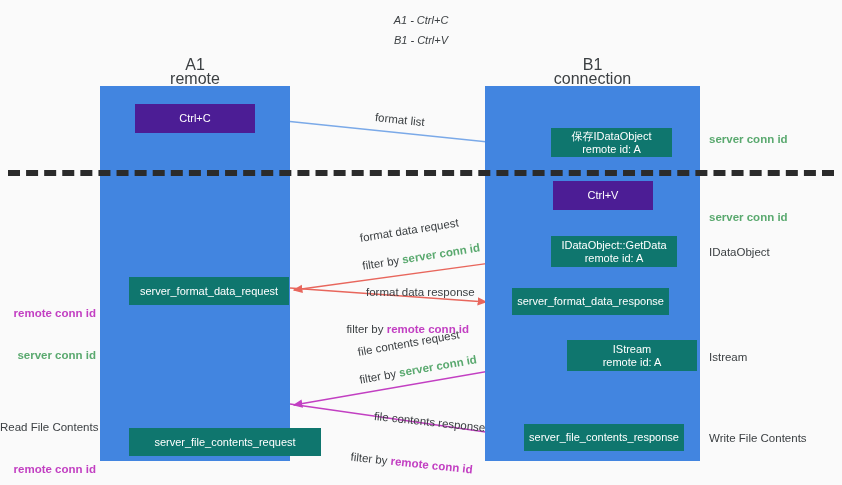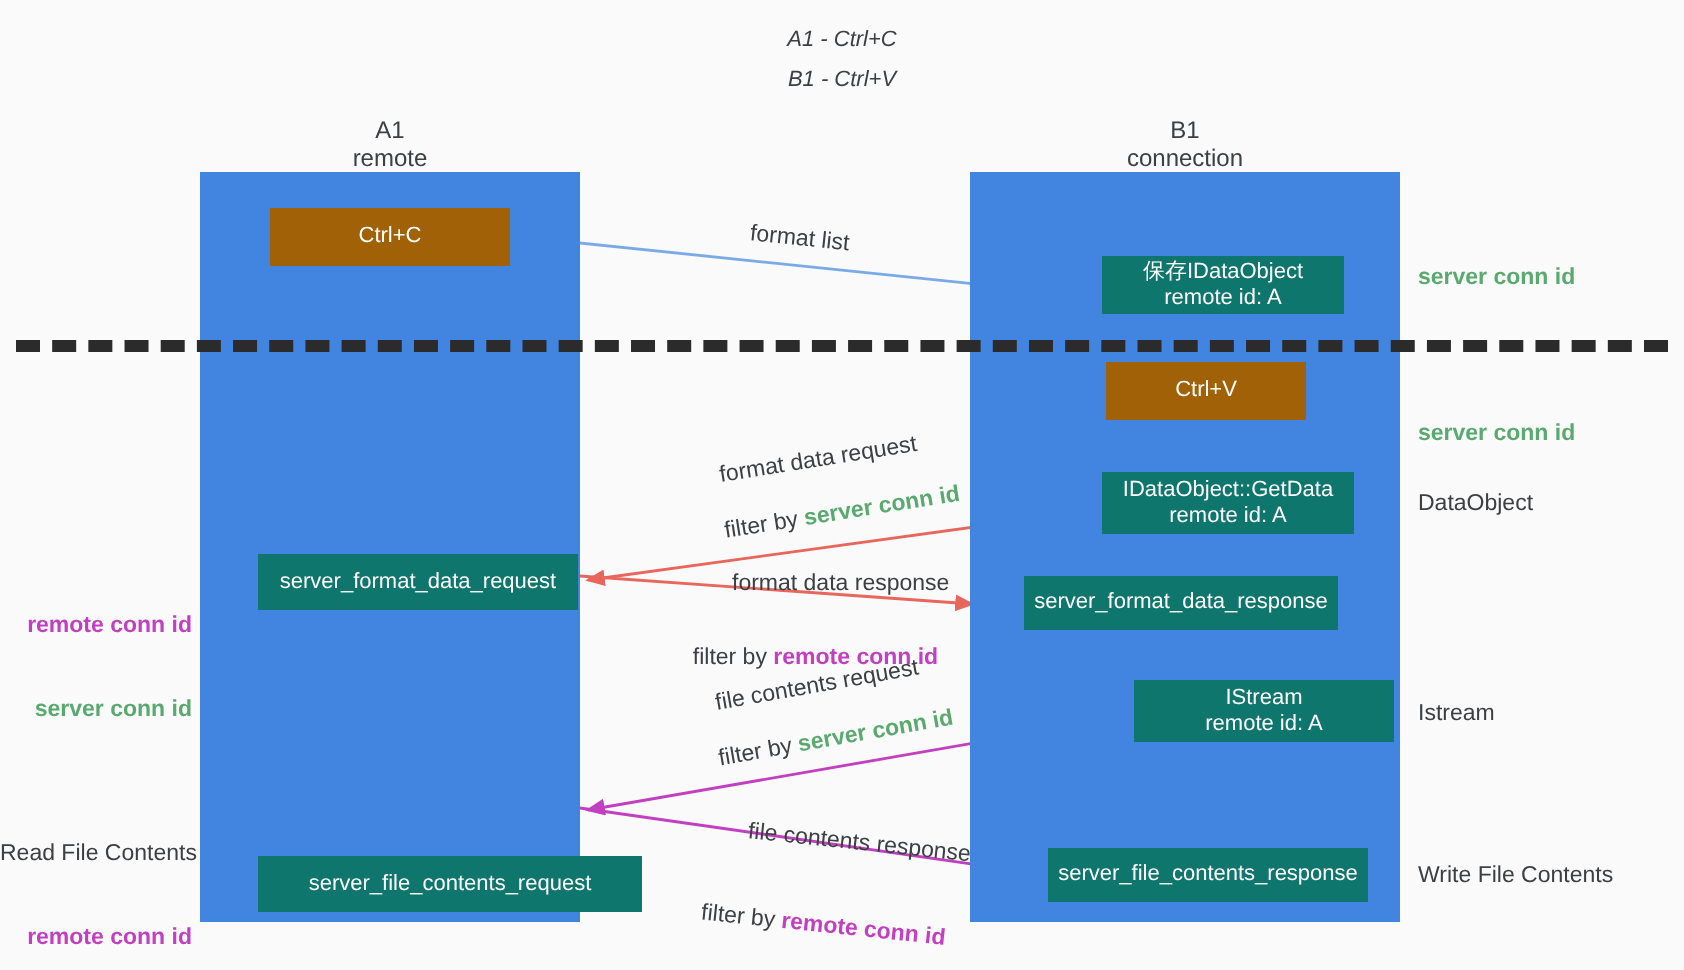--- a/index.html
+++ b/index.html
@@ -31,21 +31,21 @@
     font-size: 11px;
     line-height: 20px;
     color: #3c4043;
     white-space: pre;
     font-style: italic;
   }
 
   
   .col-header {
     text-align: center;
-    font-size: 12px;
+    font-size: 16px;
     line-height: 14px;
     color: #3c4043;
     white-space: pre;
   }
   #hdr-a1 { left: 100px; top: 58px; width: 190px; }
   #hdr-b1 { left: 485px; top: 58px; width: 215px; }
 
   
   .lane {
     background: #4285e0;
@@ -67,21 +67,21 @@
     flex-direction: column;
     align-items: center;
     justify-content: center;
     text-align: center;
     font-size: 11px;
     line-height: 13px;
     color: #ffffff;
     white-space: pre;
     padding: 2px 4px;
   }
-  .node.green { background: #a16207; }
+  .node.green { background: #4c1d95; }
   .node.orange { background: #0f766e; }
 
   #n-ctrlc   { left: 135px; top: 104px;  width: 120px; height: 29px; }
   #n-save    { left: 551px; top: 128px;  width: 121px; height: 29px; }
   #n-ctrlv   { left: 553px; top: 181px;  width: 100px; height: 29px; }
   #n-getdata { left: 551px; top: 236px;  width: 126px; height: 31px; }
   #n-fdreq   { left: 129px; top: 277px;  width: 160px; height: 28px; }
   #n-fdresp  { left: 512px; top: 288px;  width: 157px; height: 27px; }
   #n-istream { left: 567px; top: 340px;  width: 130px; height: 31px; }
   #n-fcreq   { left: 129px; top: 404px;  width: 192px; height: 28px; margin-top: 24px; }
@@ -189,21 +189,21 @@
 remote id: A</div>
 <div class="abs node orange" id="n-fdreq">server_format_data_request</div>
 <div class="abs node orange" id="n-fdresp">server_format_data_response</div>
 <div class="abs node orange" id="n-istream">IStream
 remote id: A</div>
 <div class="abs node orange" id="n-fcreq">server_file_contents_request</div>
 <div class="abs node orange" id="n-fcresp">server_file_contents_response</div>
 
 <div class="abs side-note green-txt" id="sn-conn1">server conn id</div>
 <div class="abs side-note green-txt" id="sn-conn2">server conn id</div>
-<div class="abs side-note plain-txt" id="sn-dataobj">DataObject</div>
+<div class="abs side-note plain-txt" id="sn-dataobj">IDataObject</div>
 <div class="abs side-note plain-txt" id="sn-istream">Istream</div>
 <div class="abs side-note plain-txt" id="sn-write">Write File Contents</div>
 
 <div class="abs left-note" id="ln-mid">
   <div class="purple-txt">remote conn id</div>
   <div class="green-txt">server conn id</div>
 </div>
 
 <div class="abs left-note" id="ln-bot">
   <div class="plain-txt">Read File Contents</div>

